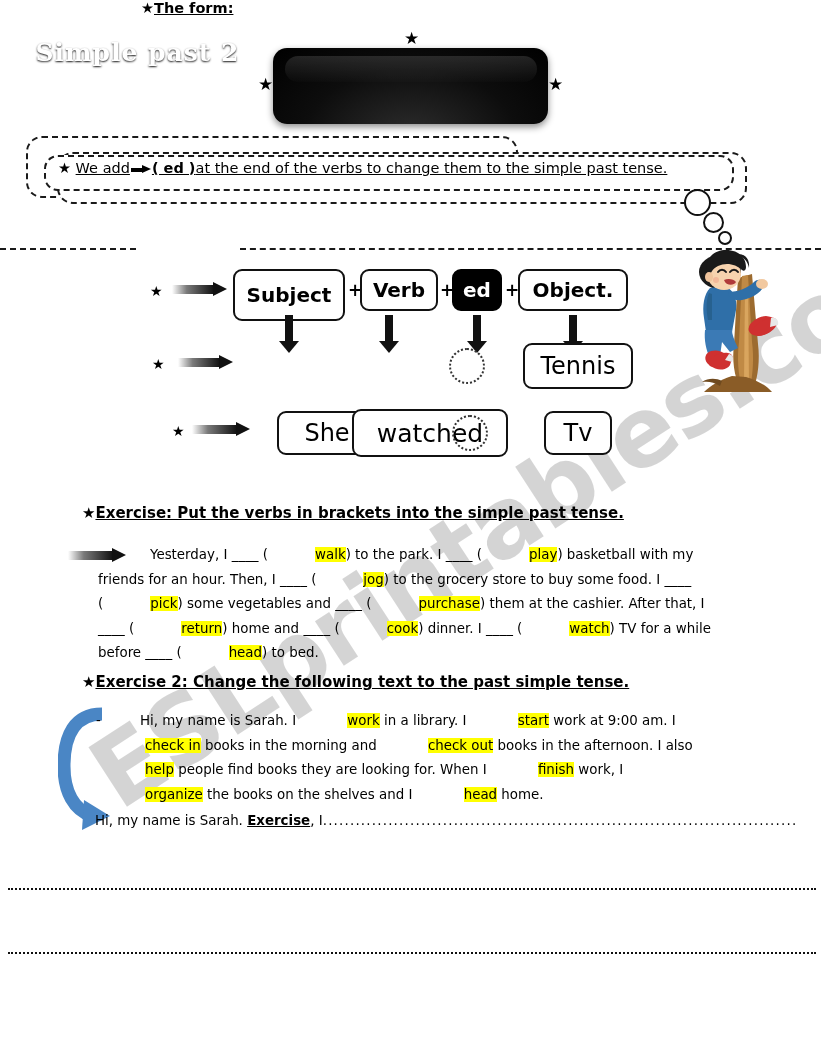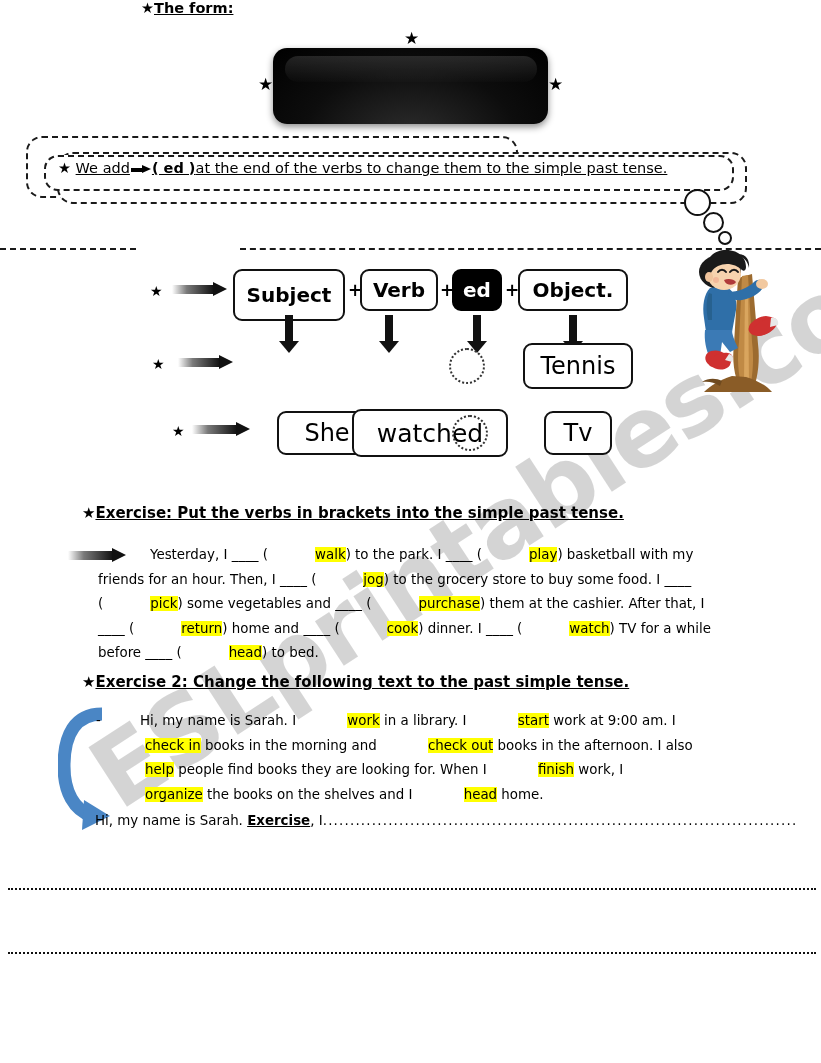--- a/index.html
+++ b/index.html
@@ -248,20 +248,21 @@
   <div class="wm-text">ESLprintables.com</div>
 </div>
 
 <div id="title-area">
   <span class="star" id="title-star-top">★</span>
   <span class="star" id="title-star-left">★</span>
   <span class="star" id="title-star-right">★</span>
   <div id="title-plate">
     <div id="title-gloss"></div>
   </div>
+  <div id="title-text">Simple past  2</div>
 </div>
 
 <div id="bubble-outer"></div>
 <div id="bubble-outer2"></div>
 <div id="bubble-inner"></div>
 <div id="bubble-text">
   <span class="star">★</span>
   <span class="u">We add</span><span class="inline-arrow"></span><span class="u ed-paren">( ed )</span><span class="u">at the end of the verbs to change them to the simple past tense.</span>
 </div>
 <div class="tail-circle" id="tail-c1"></div>

